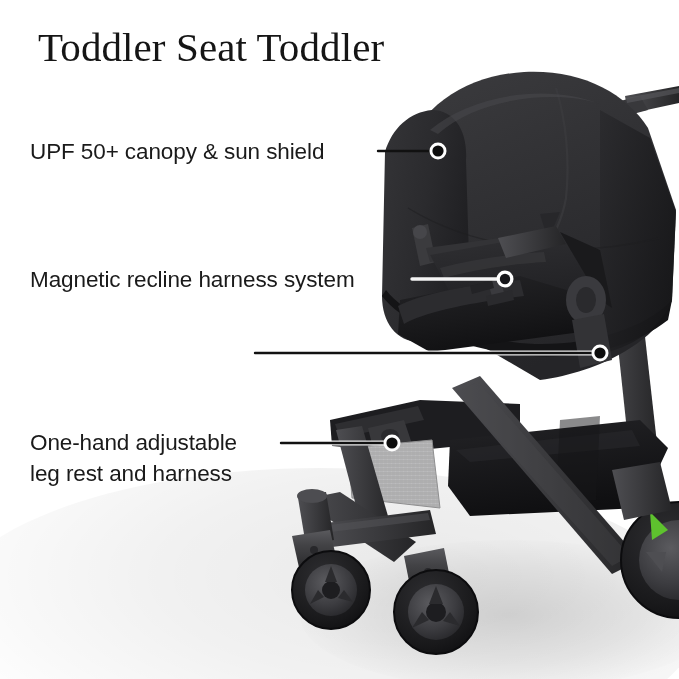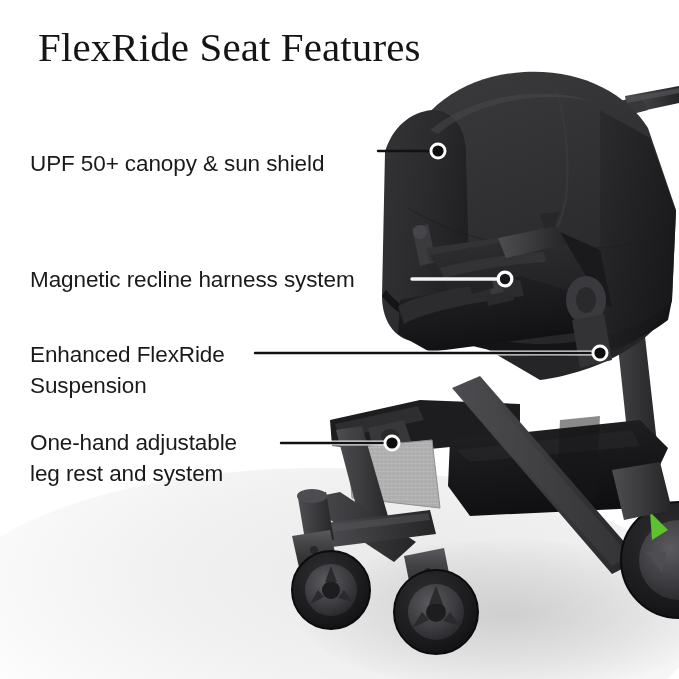--- a/index.html
+++ b/index.html
@@ -62,21 +62,21 @@
   .callout-label {
     position: absolute;
     font-family: "Liberation Sans", sans-serif;
     font-weight: 300;
     font-size: 22.5px;
     color: #1a1a1a;
     line-height: 31px;
     white-space: pre-line;
     letter-spacing: -0.1px;
   }
-  #label-canopy    { left: 30px; top: 148px; }
+  #label-canopy    { left: 30px; top: 136px; }
   #label-harness   { left: 30px; top: 264px; }
   #label-flexride  { left: 30px; top: 339px; }
   #label-legrest   { left: 30px; top: 427px; }
 
   
   #stroller-svg, #callout-svg {
     position: absolute;
     left: 0; top: 0;
     width: 679px;
     height: 679px;
@@ -301,31 +301,29 @@
       <ellipse cx="586" cy="300" rx="20" ry="24" fill="#3a3a3e"></ellipse>
       <ellipse cx="586" cy="300" rx="10" ry="13" fill="#2a2a2d"></ellipse>
       <path d="M572 320 L604 314 L612 360 L580 368 Z" fill="#333336"></path>
     </g>
 
     <g>
       <path d="M498 238 L556 226 L566 244 L506 258 Z" fill="url(#gFrameH)"></path>
     </g>
   </svg>
 
-  <div id="page-title">FlexRide Seat Features</div>
+  <div id="page-title">Toddler Seat Toddler</div>
 
   <div class="callout-label" id="label-canopy">UPF 50+ canopy &amp; sun shield</div>
 
   <div class="callout-label" id="label-harness">Magnetic recline harness system</div>
 
-  <div class="callout-label" id="label-flexride">Enhanced FlexRide
-Suspension</div>
 
   <div class="callout-label" id="label-legrest">One-hand adjustable
-leg rest and system</div>
+leg rest and harness</div>
 
   <svg id="callout-svg" viewBox="0 0 679 679">
     <g>
       <line id="ln0" stroke="#111" stroke-width="2.4" stroke-linecap="round" x1="378" y1="151" x2="432" y2="151"></line>
       <circle id="mk0r" fill="#ffffff" cx="438" cy="151" r="8.5"></circle>
       <circle id="mk0" fill="#0d0d0d" cx="438" cy="151" r="5.6"></circle>
     </g>
     <g>
       <line id="ln1" stroke="#f4f4f4" stroke-width="3.4" stroke-linecap="round" x1="412" y1="279" x2="500" y2="279"></line>
       <line id="ln1b" stroke="#111" stroke-width="1.2" stroke-linecap="round" opacity="0" x1="412" y1="279" x2="500" y2="279"></line>

